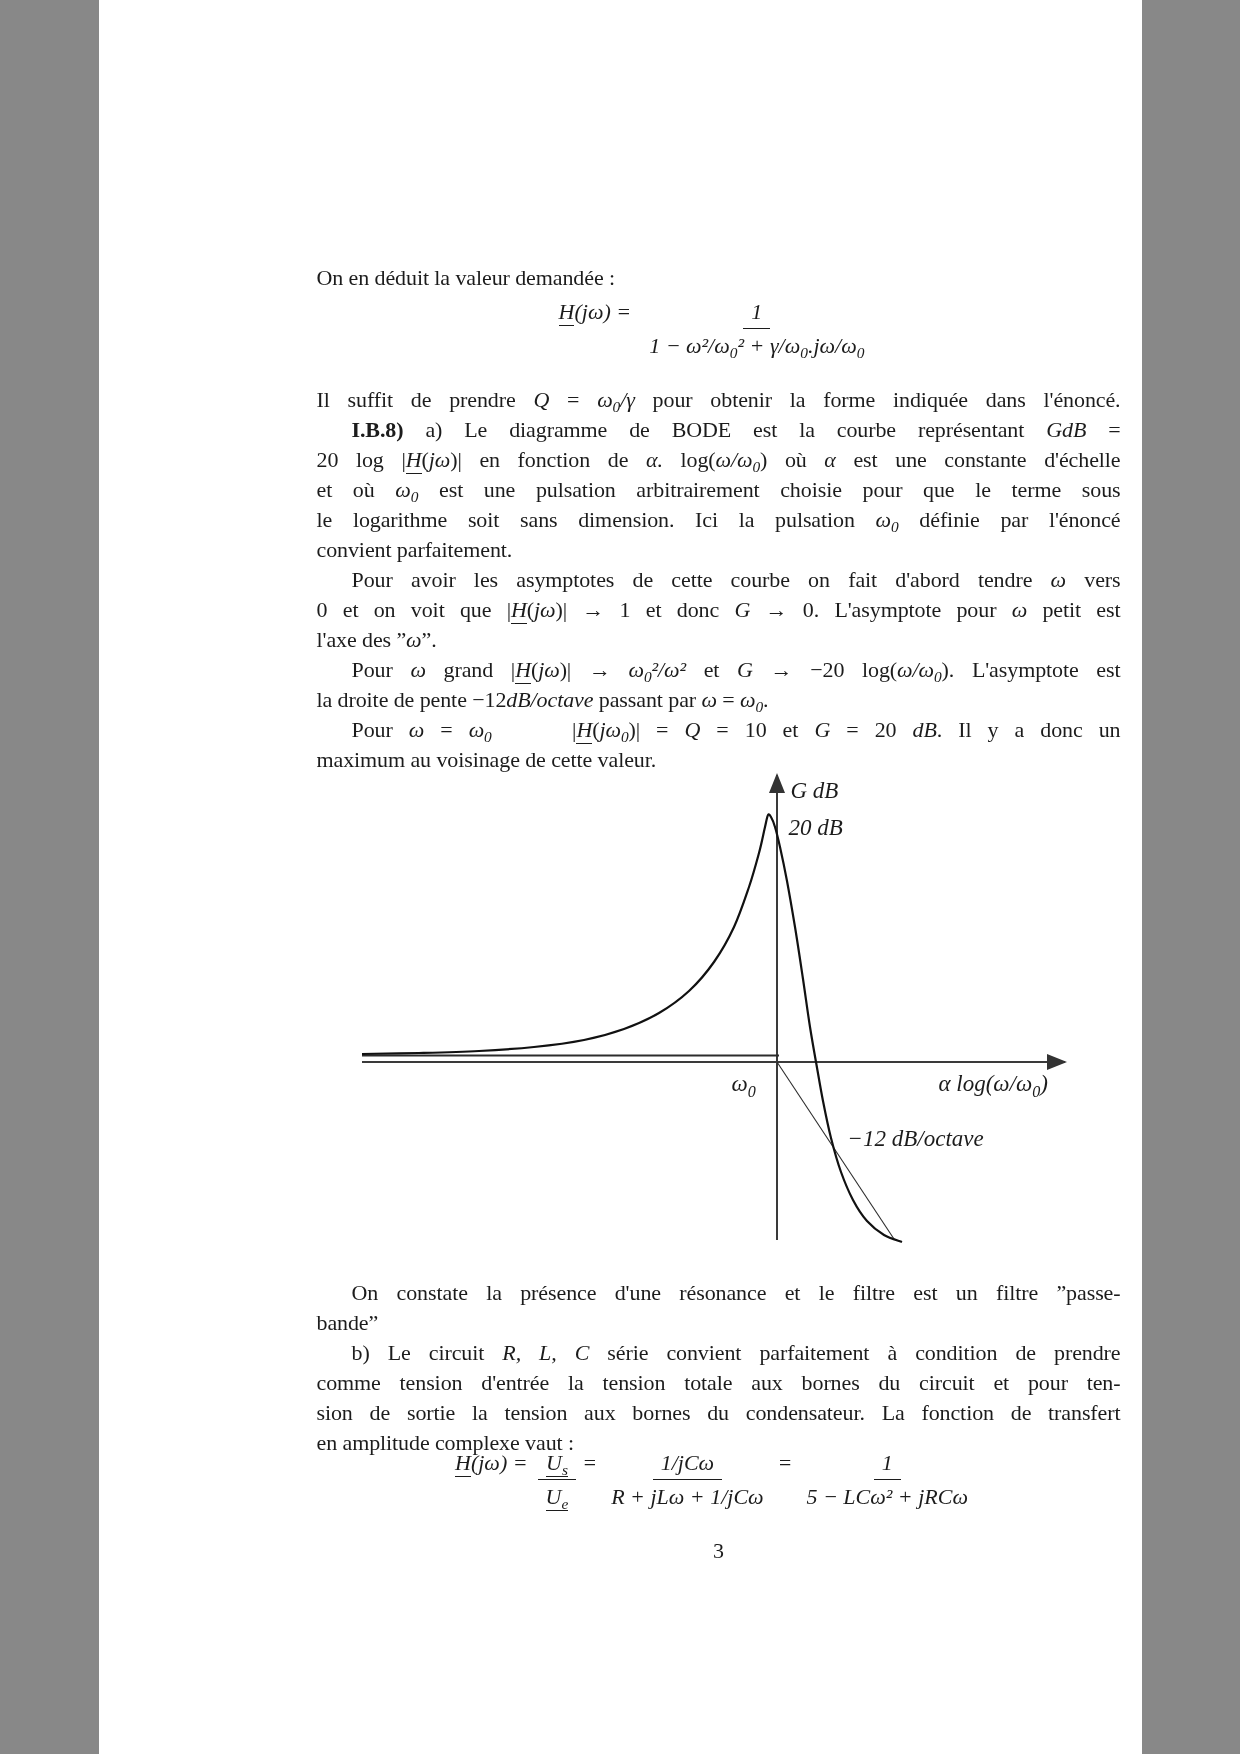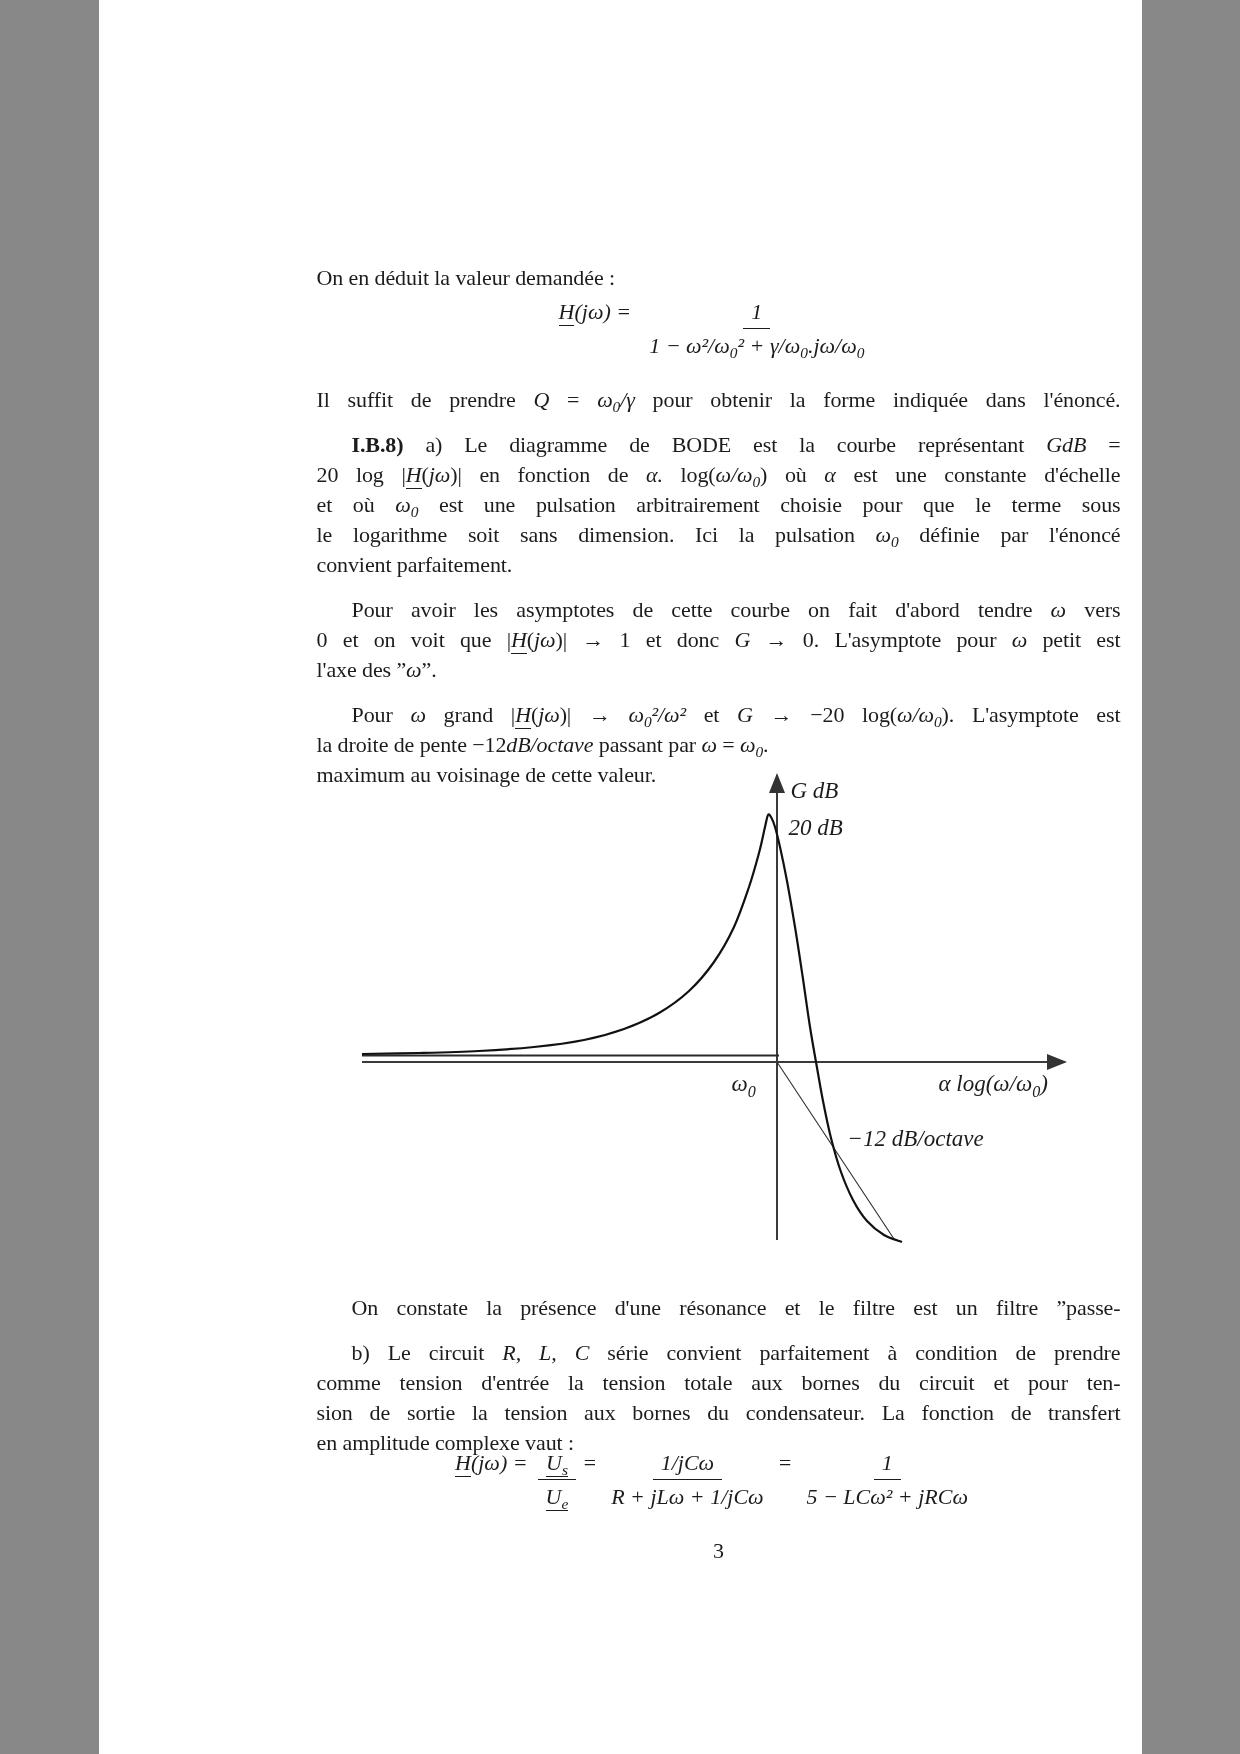--- a/index.html
+++ b/index.html
@@ -8,21 +8,21 @@
     font-family:"Liberation Serif","DejaVu Serif","DejaVu Sans",serif;
     color:#1c1c1c;overflow:hidden;margin:0 auto;
   }
   .col{position:absolute;left:218px;width:804px;}
   .line{
     font-size:22px;line-height:30px;letter-spacing:-0.1px;
     white-space:nowrap;
   }
   .jl{white-space:normal;text-align:justify;text-align-last:justify;}
   .ll{text-align:left;}
-  .ind{padding-left:35px;margin-top:15px;}
+  .ind{padding-left:35px;}
   sub{font-size:70%;line-height:0;}
   .ul{border-bottom:1.4px solid currentColor;padding-bottom:1px;}
   
   .eq{display:flex;justify-content:center;align-items:flex-start;
       font-size:22px;font-style:italic;letter-spacing:0;}
   .frac{display:inline-flex;flex-direction:column;align-items:center;margin:0 6px;}
   .frac .num{padding:0 8px 3px 8px;line-height:26px;border-bottom:1.5px solid #1c1c1c;
              text-align:center;}
   .frac .den{padding:3px 8px 0 8px;line-height:28px;text-align:center;}
   .lhs{margin-right:4px;}
@@ -55,20 +55,21 @@
     <div class="line jl ind"><b>I.B.8)</b> a) Le diagramme de BODE est la courbe représentant <i>GdB</i> =</div>
     <div class="line jl">20 log |<span class="ul"><i>H</i></span>(<i>jω</i>)| en fonction de <i>α.</i> log(<i>ω/ω<sub>0</sub></i>) où <i>α</i> est une constante d'échelle</div>
     <div class="line jl">et où <i>ω<sub>0</sub></i> est une pulsation arbitrairement choisie pour que le terme sous</div>
     <div class="line jl">le logarithme soit sans dimension. Ici la pulsation <i>ω<sub>0</sub></i> définie par l'énoncé</div>
     <div class="line ll">convient parfaitement.</div>
     <div class="line jl ind">Pour avoir les asymptotes de cette courbe on fait d'abord tendre <i>ω</i> vers</div>
     <div class="line jl">0 et on voit que |<span class="ul"><i>H</i></span>(<i>jω</i>)| → 1 et donc <i>G</i> → 0. L'asymptote pour <i>ω</i> petit est</div>
     <div class="line ll">l'axe des ”<i>ω</i>”.</div>
     <div class="line jl ind">Pour <i>ω</i> grand |<span class="ul"><i>H</i></span>(<i>jω</i>)| → <i>ω<sub>0</sub>²/ω²</i> et <i>G</i> → −20 log(<i>ω/ω<sub>0</sub></i>). L'asymptote est</div>
     <div class="line ll">la droite de pente −12<i>dB/octave</i> passant par <i>ω</i> = <i>ω<sub>0</sub></i>.</div>
+    <div class="line jl ind">Pour <i>ω</i> = <i>ω<sub>0</sub></i>&nbsp;&nbsp;&nbsp;&nbsp; |<span class="ul"><i>H</i></span>(<i>jω<sub>0</sub></i>)| = <i>Q</i> = 10 et <i>G</i> = 20 <i>dB</i>. Il y a donc un</div>
     <div class="line ll">maximum au voisinage de cette valeur.</div>
   </div>
 
   <div id="chart">
     <svg width="775" height="500" viewBox="0 0 775 500">
       <defs>
         <marker id="arrow" markerWidth="11" markerHeight="9" refX="9" refY="4" orient="auto">
           <path d="M0,0 L10,4 L0,8 Z" fill="#333"></path>
         </marker>
       </defs>
@@ -80,20 +81,21 @@
     </svg>
     <div class="clabel" style="left:452px;top:13px">G dB</div>
     <div class="clabel" style="left:450px;top:50px">20 dB</div>
     <div class="clabel" style="left:393px;top:306px">ω<sub>0</sub></div>
     <div class="clabel" style="left:600px;top:306px">α log(ω/ω<sub>0</sub>)</div>
     <div class="clabel" style="left:509px;top:361px">−12 dB/octave</div>
   </div>
 
   <div class="col" style="top:1278px">
     <div class="line jl ind">On constate la présence d'une résonance et le filtre est un filtre ”passe-</div>
+    <div class="line ll">bande”</div>
     <div class="line jl ind">b) Le circuit <i>R, L, C</i> série convient parfaitement à condition de prendre</div>
     <div class="line jl">comme tension d'entrée la tension totale aux bornes du circuit et pour ten-</div>
     <div class="line jl">sion de sortie la tension aux bornes du condensateur. La fonction de transfert</div>
     <div class="line ll">en amplitude complexe vaut :</div>
   </div>
 
   <div class="col eq" style="top:1450px">
     <span class="lhs"><span class="ul">H</span>(jω) =</span>
     <span class="frac">
       <span class="num"><span class="ul">U<sub>s</sub></span></span>

